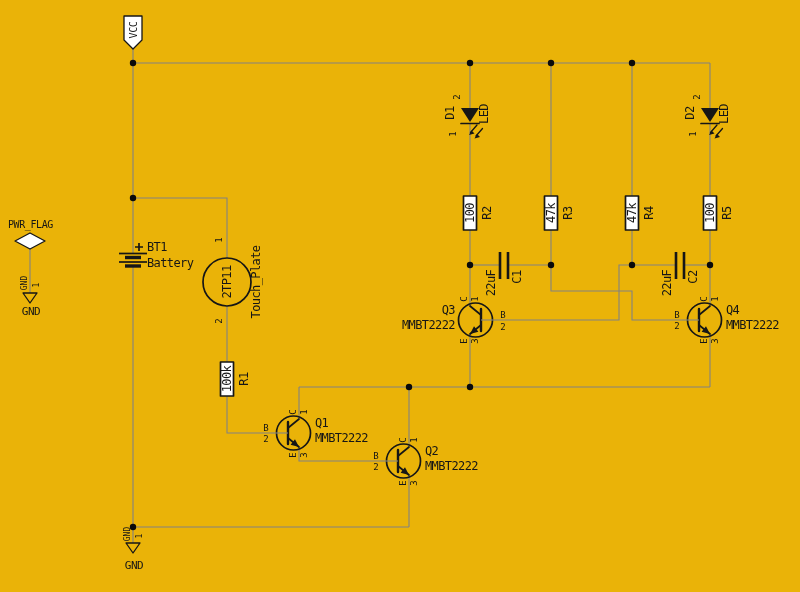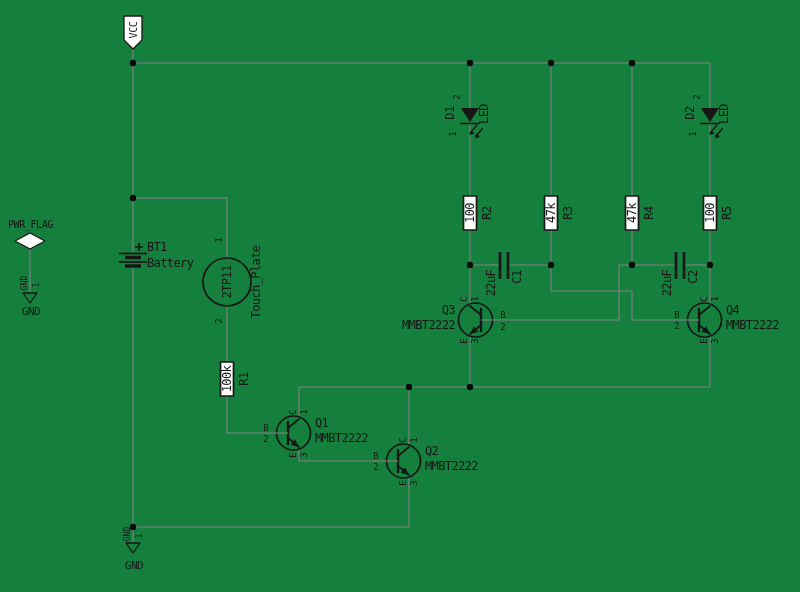--- a/index.html
+++ b/index.html
@@ -1,16 +1,16 @@
 <!DOCTYPE html>
 <html><head>
 <meta charset="utf-8">
 <style>
   html,body{margin:0;padding:0;background:#ffffff;}
-  .canvas{position:relative;width:800px;height:592px;background:#15803d;overflow:hidden;}
+  .canvas{position:relative;width:800px;height:592px;background:#eab308;overflow:hidden;}
   svg text{font-family:"DejaVu Sans Mono","Liberation Mono",monospace;fill:#161616;}
   .t12{font-size:12px;letter-spacing:-0.6px;}
   .t11{font-size:11px;letter-spacing:-0.4px;}
   .t10{font-size:10px;letter-spacing:-0.4px;}
   .t9{font-size:9px;}
   .t8{font-size:8px;}
   .wire{stroke:#828282;stroke-width:1.1;fill:none;}
   .sym{stroke:#161616;stroke-width:1.7;fill:none;stroke-linecap:round;stroke-linejoin:round;}
   .thin{stroke-width:1.3;}
   .thick{stroke-width:2.4;}

